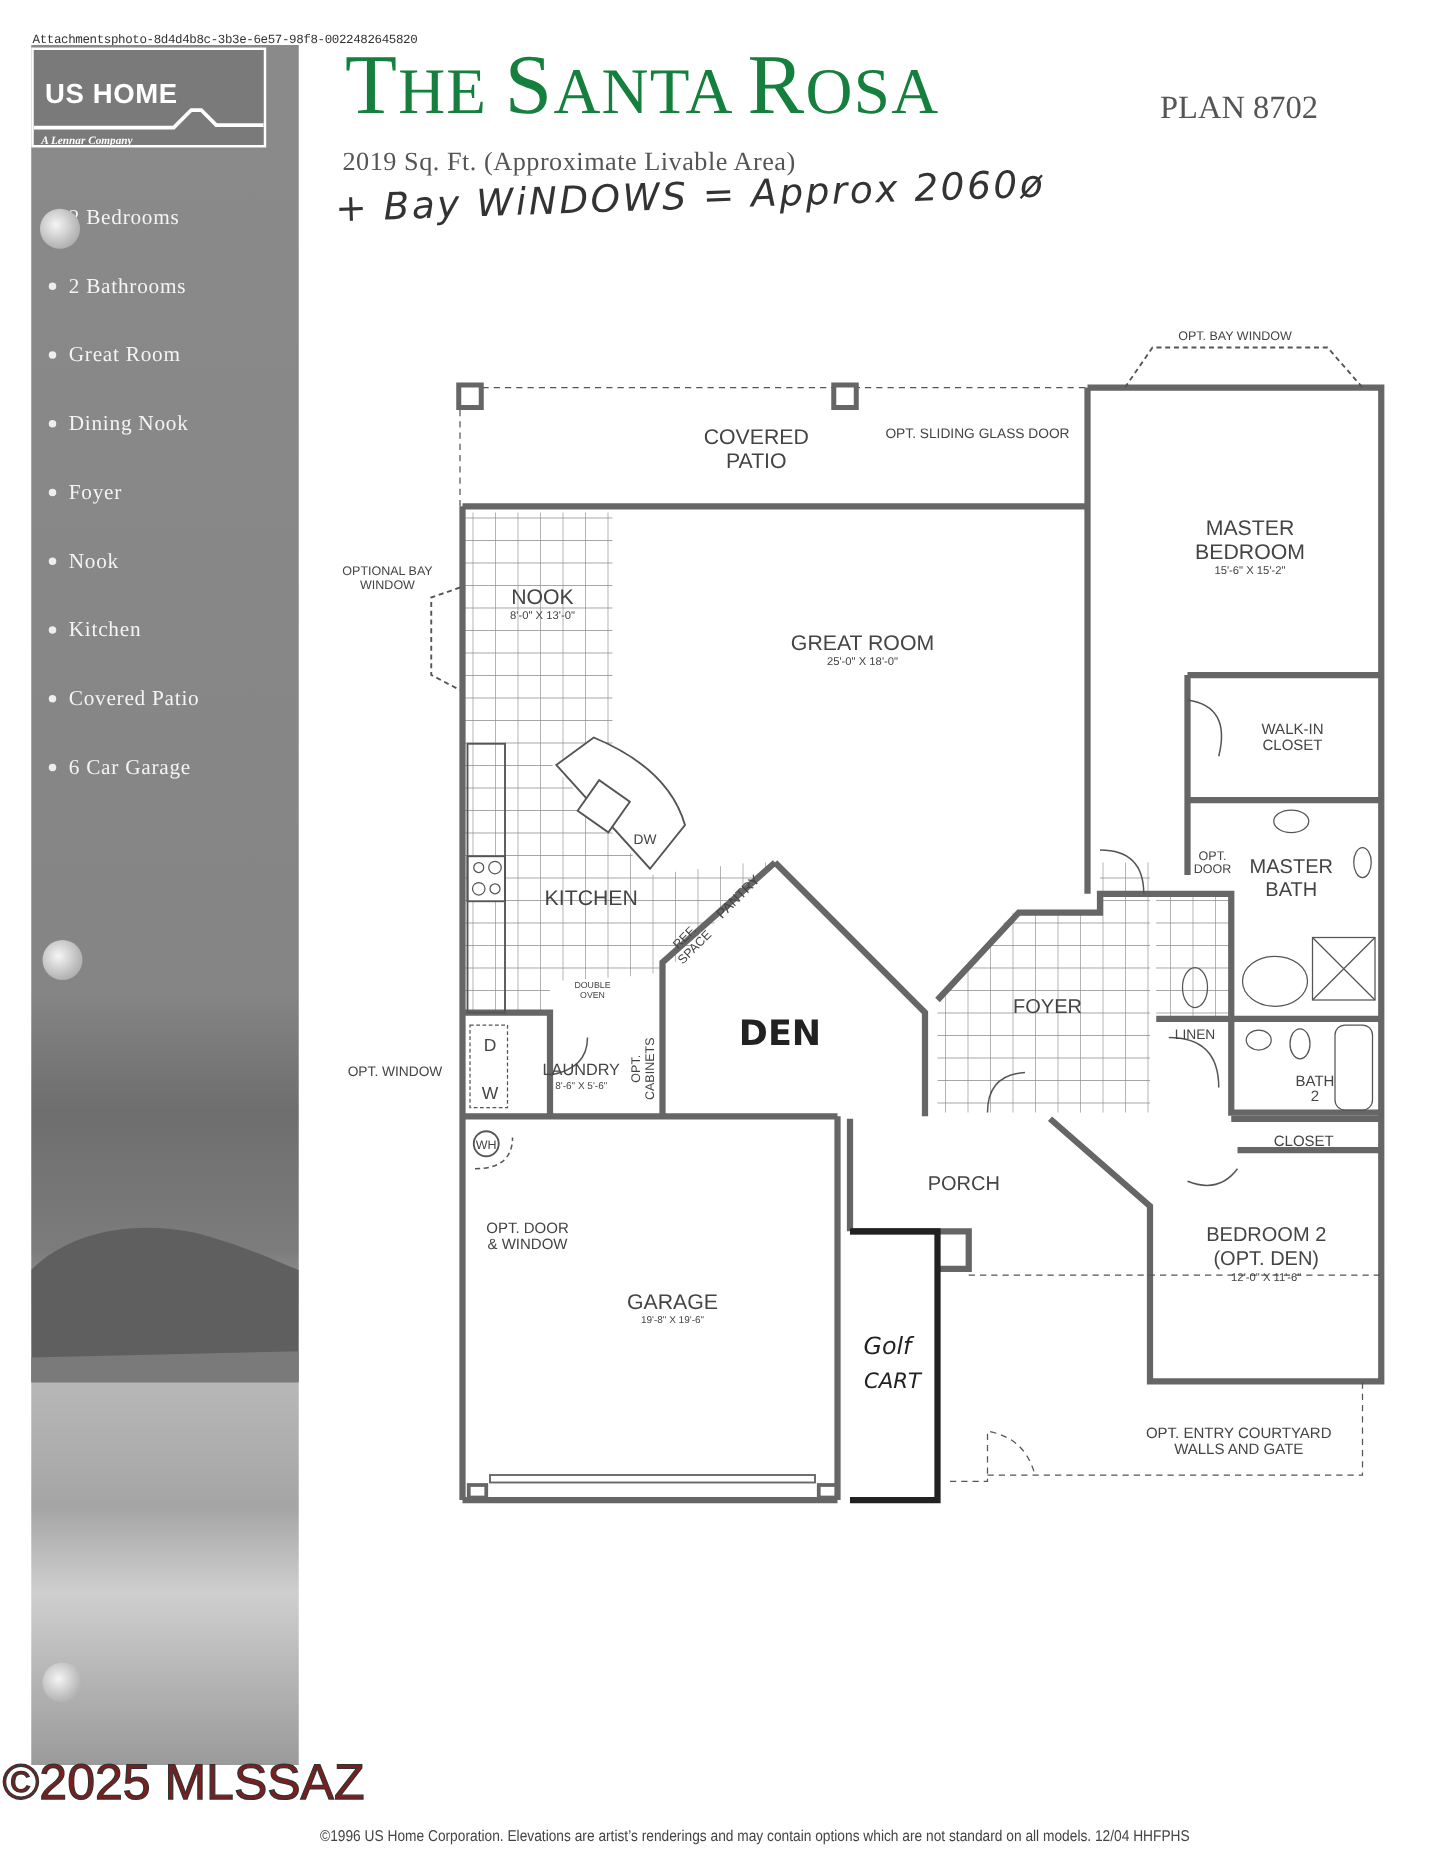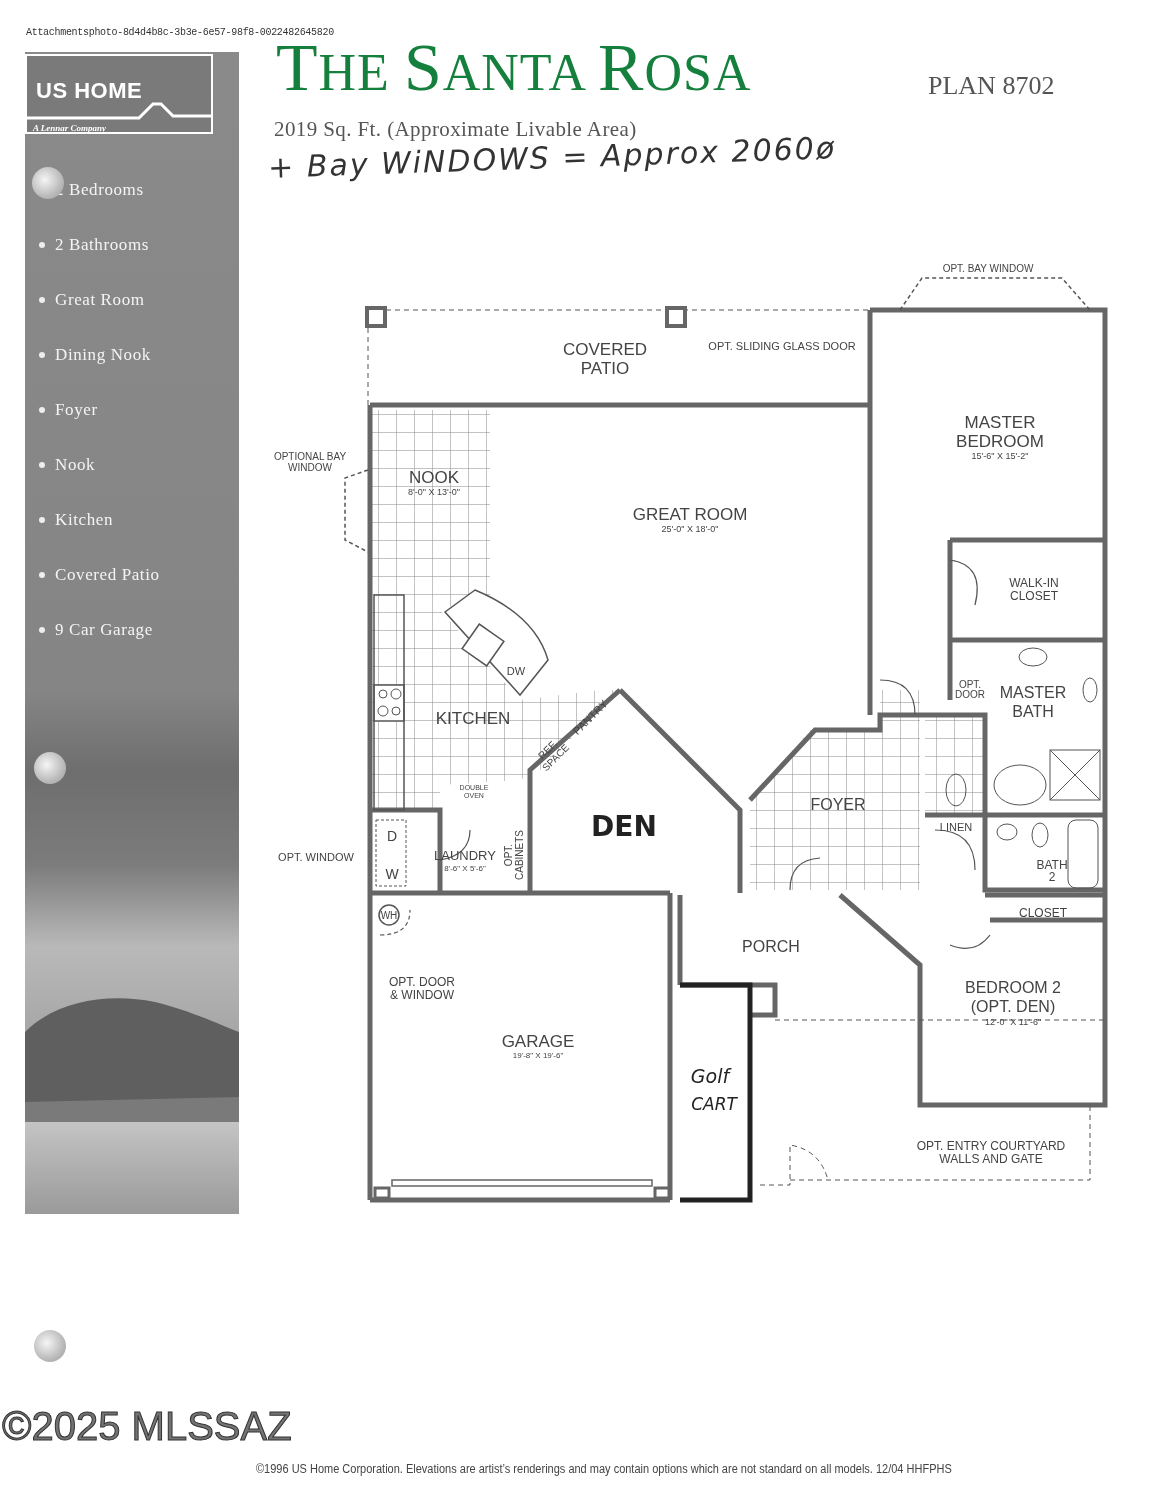--- a/index.html
+++ b/index.html
@@ -1,34 +1,34 @@
 <!DOCTYPE html>
 <html><head>
 <meta charset="utf-8">
 <style>
   html, body { margin:0; padding:0; background:#fff; }
   body { width:1154px; height:1500px; position:relative; overflow:hidden; font-family:"Liberation Serif", serif; color:#555; }
   .topid { position:absolute; left:26px; top:27px; font-family:Liberation Mono, monospace; font-size:10px; color:#333; letter-spacing:-0.3px; }
-  .sidebar { position:absolute; left:25px; top:52px; width:214px; height:1162px; background:linear-gradient(#8a8a8a, #858585 55%, #6e6e6e 62%, #7c7c7c 70%, #b9b9b9 77%, #a5a5a5 85%, #cfcfcf 90%, #9a9a9a 100%); }
+  .sidebar { position:absolute; left:25px; top:36px; width:214px; height:1376px; background:linear-gradient(#8a8a8a, #858585 55%, #6e6e6e 62%, #7c7c7c 70%, #b9b9b9 77%, #a5a5a5 85%, #cfcfcf 90%, #9a9a9a 100%); }
   .logo { position:absolute; left:0; top:2px; width:214px; height:80px; }
   .logo-box { position:absolute; left:0; top:0; width:188px; height:80px; background:#7a7a7a; border:2px solid #fff; box-sizing:border-box; }
   .logo-text { position:absolute; left:9px; top:22px; font-family:"Liberation Sans", sans-serif; font-weight:bold; font-size:22px; color:#fff; letter-spacing:0.5px; }
   .logo-tag { position:absolute; left:6px; top:67px; font-family:"Liberation Serif", serif; font-style:italic; font-weight:bold; font-size:9px; color:#fff;text-align:right; }
   .features { position:absolute; left:14px; top:128px; list-style:none; margin:0; padding:0; }
   .features li { height:55px; font-size:17px; color:#f4f4f4; letter-spacing:0.6px; display:flex; align-items:flex-start; }
   .features li .dot { display:inline-block; width:6px; height:6px; border-radius:50%; background:#eee; margin:7px 10px 0 0; }
   .punch { position:absolute; left:34px; width:32px; height:32px; border-radius:50%; background:radial-gradient(circle at 40% 40%, #f5f5f5, #bbb 60%, #999); }
   .mountain { position:absolute; left:0; top:940px; width:214px; height:130px; }
   .title { position:absolute; left:276px; top:28px; font-family:Liberation Serif, serif; color:#15803d; font-size:68px; letter-spacing:1px; white-space:nowrap; }
   .title .sc { font-size:52px; }
   .plan { position:absolute; left:928px; top:71px; font-family:"Liberation Serif", serif; font-size:26px; color:#555; }
   .sqft { position:absolute; left:274px; top:117px; font-size:21px; color:#555; letter-spacing:0.4px; }
   .handnote { position:absolute; left:268px; top:140px; font-family:"DejaVu Sans", sans-serif; font-size:30px; color:#333; font-style:italic; transform:rotate(-2deg); letter-spacing:2px; font-weight:200; }
   .floorplan { position:absolute; left:260px; top:255px; width:860px; height:960px; }
-  .watermark { position:absolute; left:2px; top:1404px; font-family:"Liberation Sans", sans-serif; font-size:40px; color:#737373; -webkit-text-stroke:1px #333; letter-spacing:0px; }
+  .watermark { position:absolute; left:2px; top:1404px; font-family:"Liberation Sans", sans-serif; font-size:40px; color:#7f1d1d; -webkit-text-stroke:1px #333; letter-spacing:0px; }
   .footer { position:absolute; left:256px; top:1462px; font-family:"Liberation Sans", sans-serif; font-size:12.5px; color:#444; white-space:nowrap; transform:scaleX(0.88); transform-origin:left; }
   .lbl { font-family:"Liberation Sans", sans-serif; fill:#444; }
   .hand { font-family:"DejaVu Sans", sans-serif; fill:#222; font-style:italic; }
 </style>
 </head>
 <body>
 
 <div class="topid">Attachmentsphoto-8d4d4b8c-3b3e-6e57-98f8-0022482645820</div>
 
 <div class="sidebar">
@@ -70,21 +70,21 @@
     <li>
         <span class="dot"></span>
         <span>Kitchen</span>
       </li>
     <li>
         <span class="dot"></span>
         <span>Covered Patio</span>
       </li>
     <li>
         <span class="dot"></span>
-        <span>9 Car Garage</span>
+        <span>6 Car Garage</span>
       </li>
   </ul>
 
   <svg class="mountain" viewBox="0 0 214 130" preserveAspectRatio="none">
     <path d="M0,40 C30,10 80,0 130,10 C170,20 200,35 214,40 L214,130 L0,130 Z" fill="#5f5f5f"></path>
     <path d="M0,110 L214,105 L214,130 L0,130 Z" fill="#7a7a7a"></path>
   </svg>
 </div>
 
 <div class="punch" style="left:32px;top:167px"></div>

